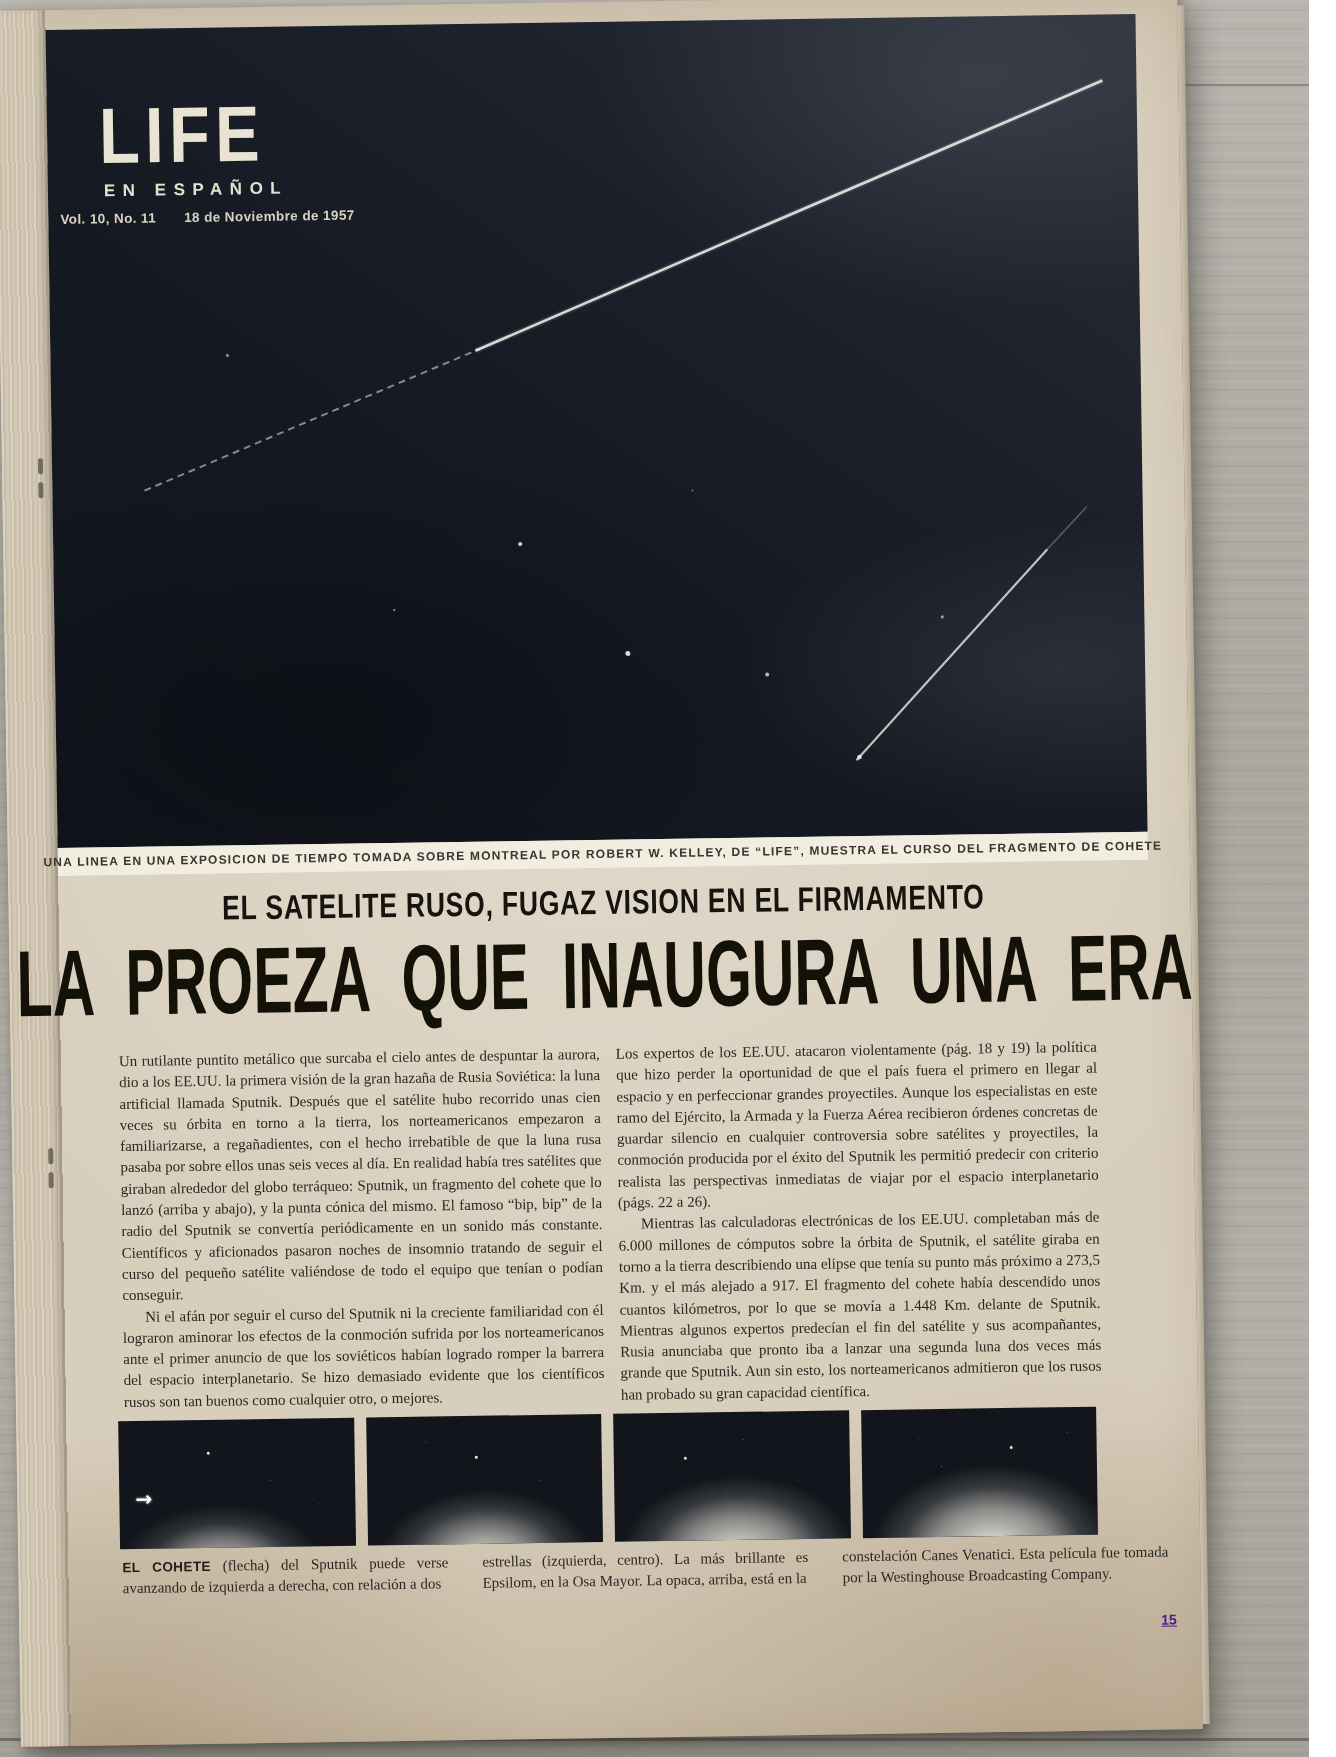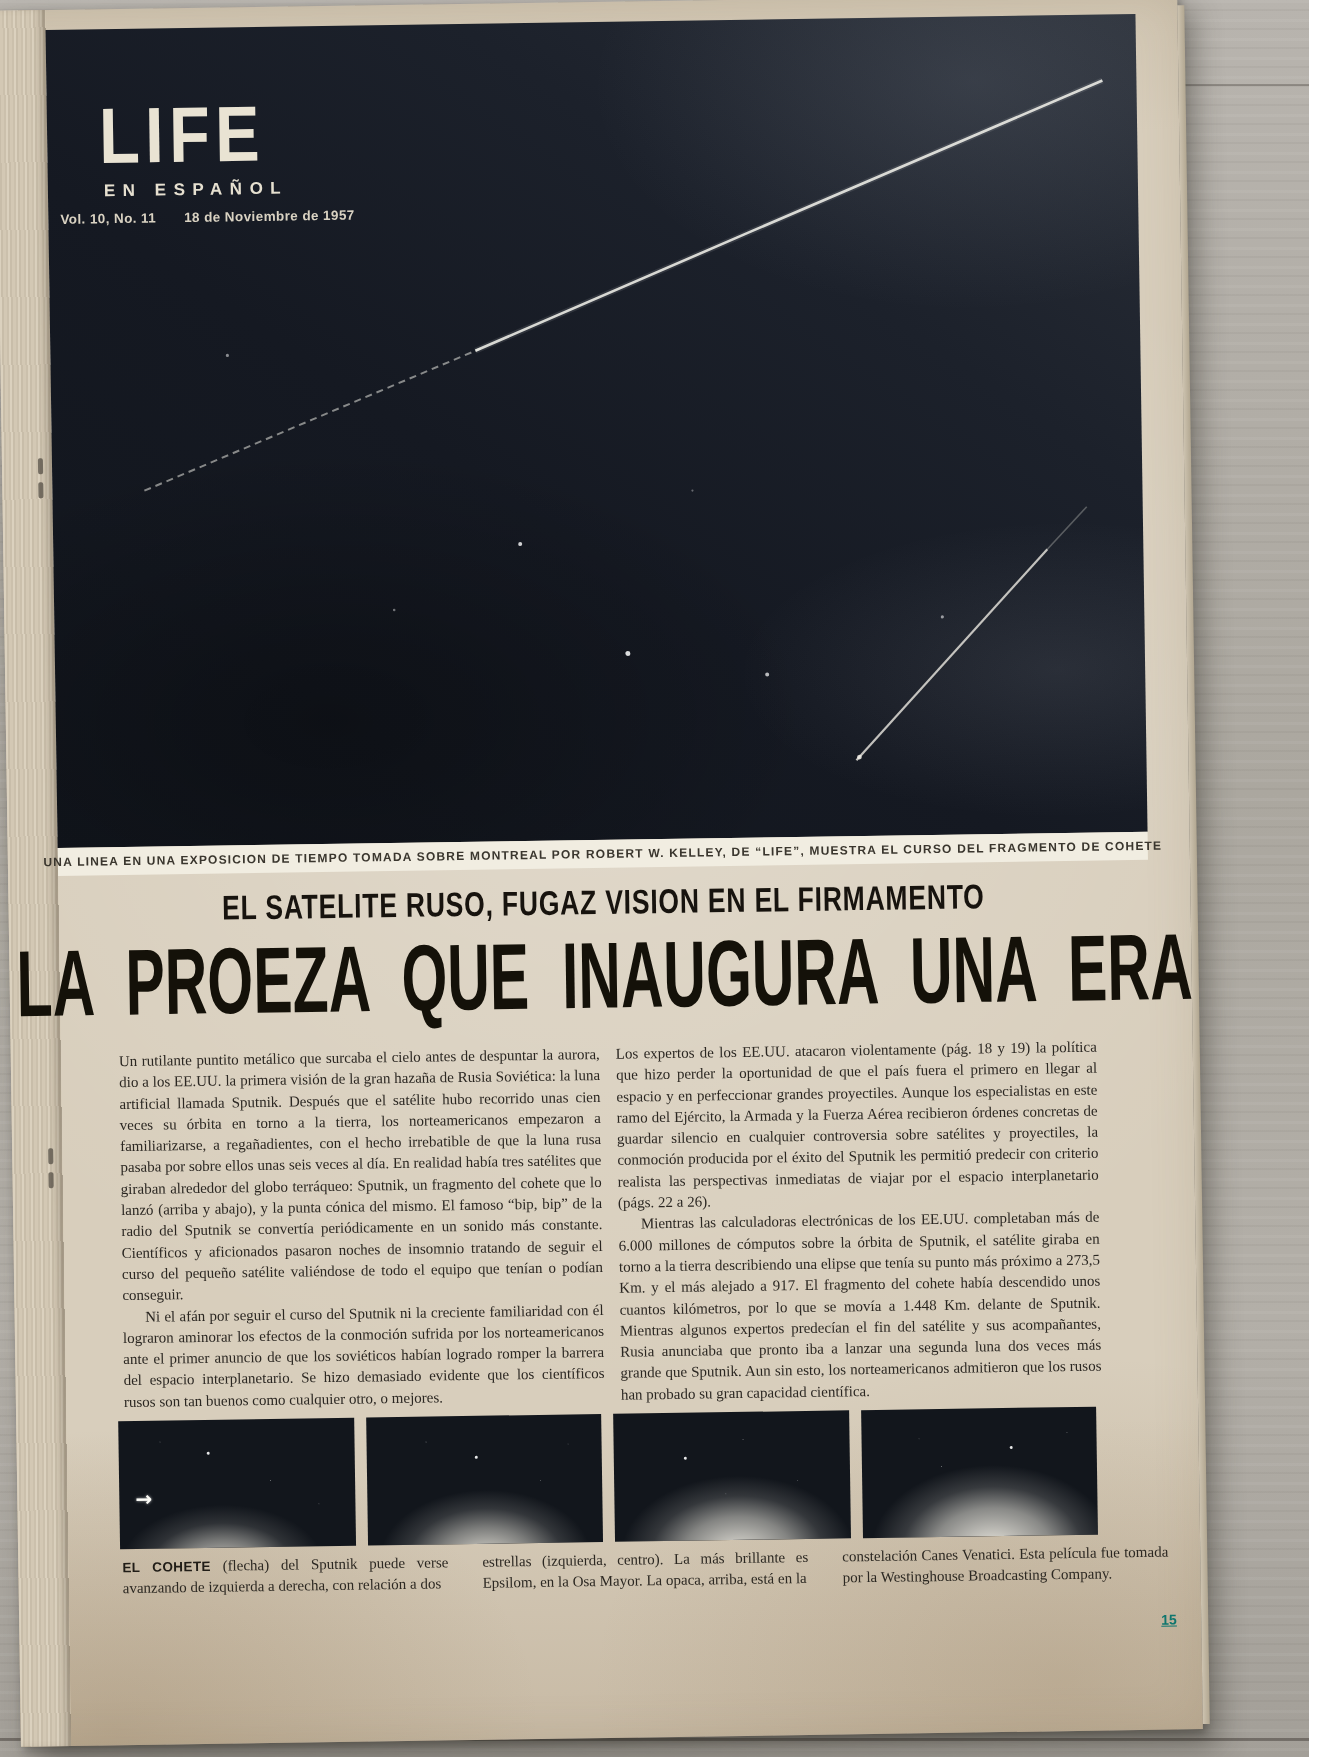--- a/index.html
+++ b/index.html
@@ -92,21 +92,21 @@
   .f3 .stars{left:70px;top:44px;box-shadow:58px -18px 0 -1px rgba(255,255,255,0.5), 112px 24px 0 -1px rgba(255,255,255,0.35), 40px 36px 0 -1px rgba(255,255,255,0.3);}
   .f4 .stars{left:148px;top:38px;box-shadow:-70px 18px 0 -1px rgba(255,255,255,0.55), 56px -14px 0 -1px rgba(255,255,255,0.4), -92px -10px 0 -1px rgba(255,255,255,0.3);}
   .arrow{position:absolute;left:16px;top:66px;color:#fdfdf8;font:700 20px "DejaVu Sans",sans-serif;
     text-shadow:0 0 3px rgba(255,255,255,0.7);}
 
   
   .film-caps{position:absolute;left:104px;top:1548px;width:1046px;display:flex;gap:34px;}
   .fcap{margin:0;flex:1;font:15px/20.8px "Liberation Serif",serif;color:#2c2822;text-align:justify;}
   .fcap .lead{font:700 13.5px "Liberation Sans",sans-serif;letter-spacing:0.4px;color:#211d17;}
 
-  .pageno{position:absolute;left:1142px;top:1618px;font:700 14px "Liberation Sans",sans-serif;color:#0f766e;text-decoration:underline;}
+  .pageno{position:absolute;left:1142px;top:1618px;font:700 14px "Liberation Sans",sans-serif;color:#4c1d95;text-decoration:underline;}
 </style>
 </head>
 <body>
 
 <div class="scene">
   <div class="seam h1"></div>
   <div class="seam h2"></div>
   <div class="seam v1"></div>
 
   <div class="page">

